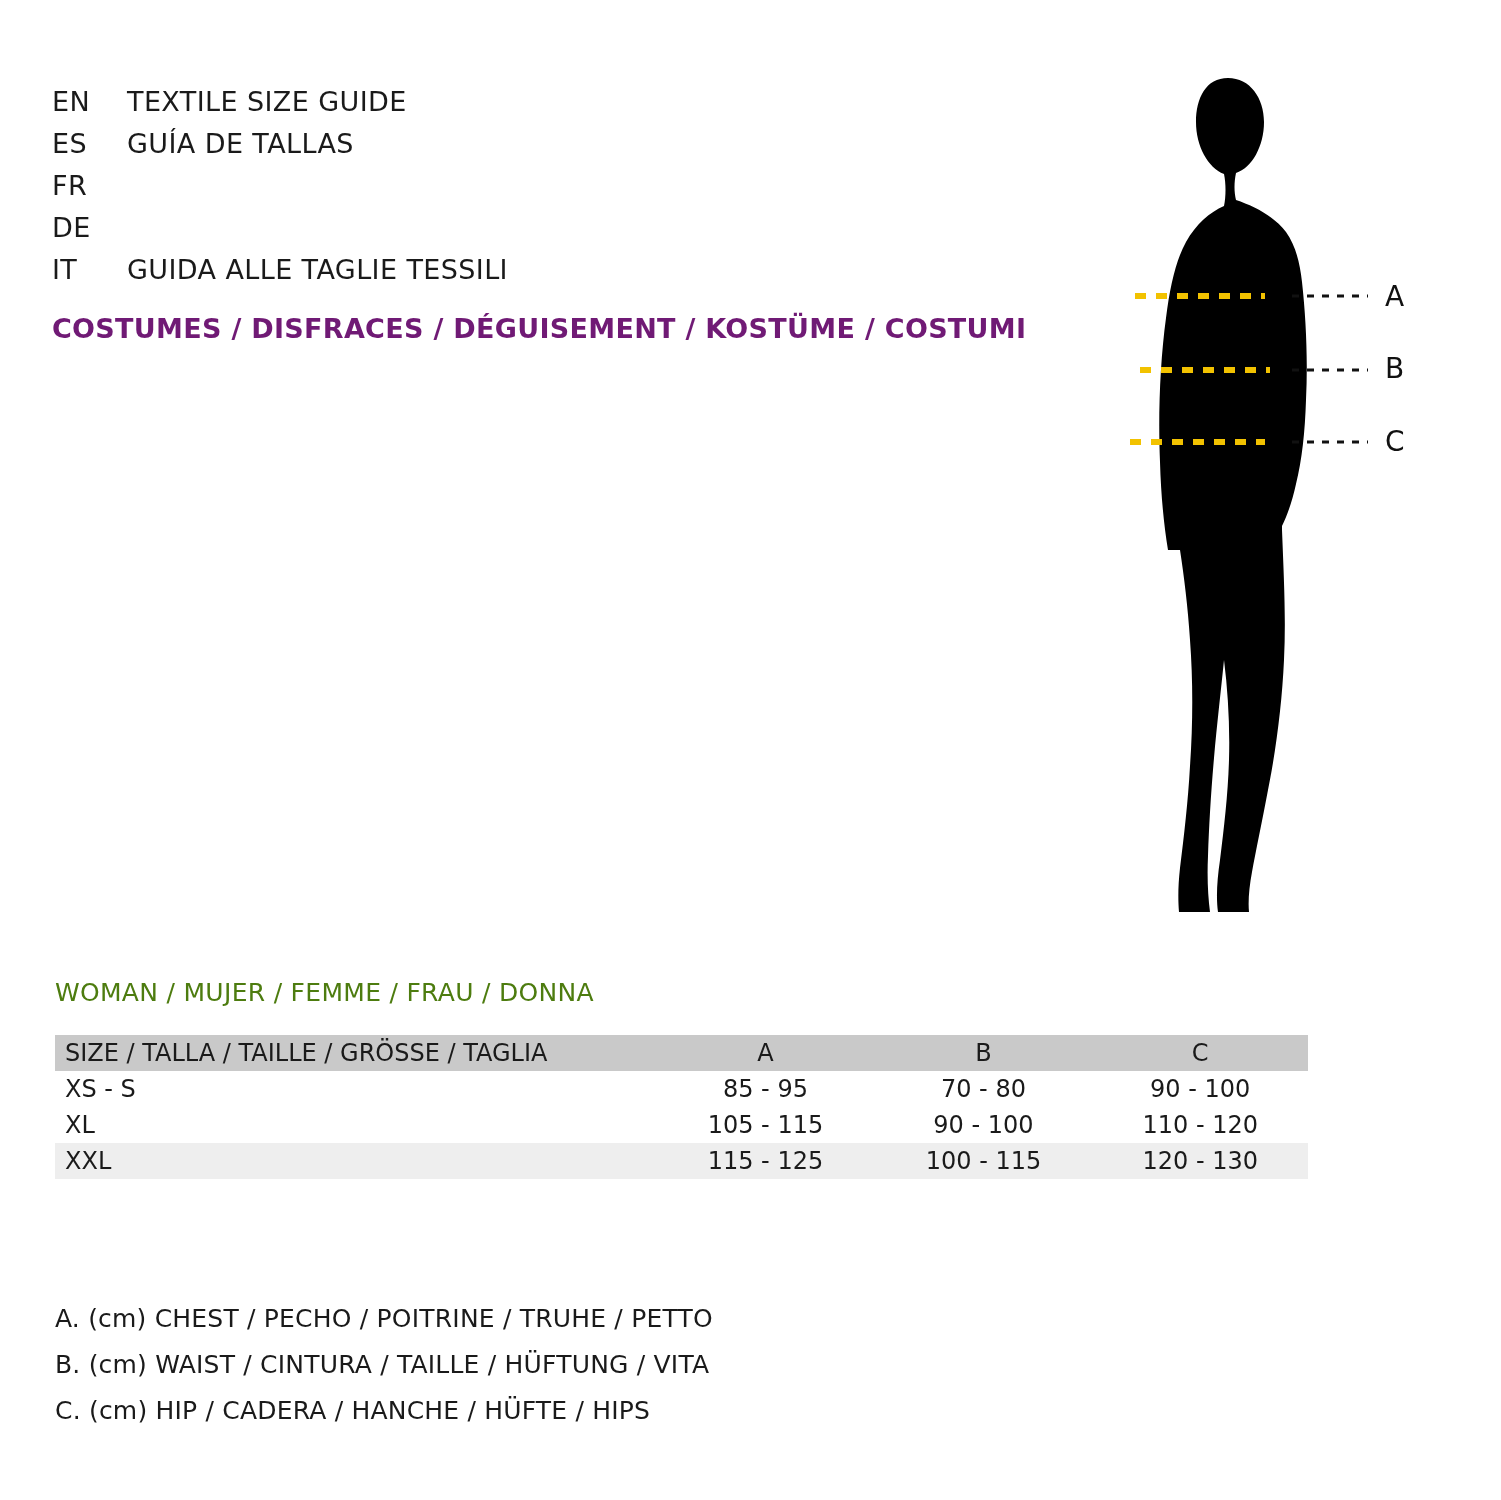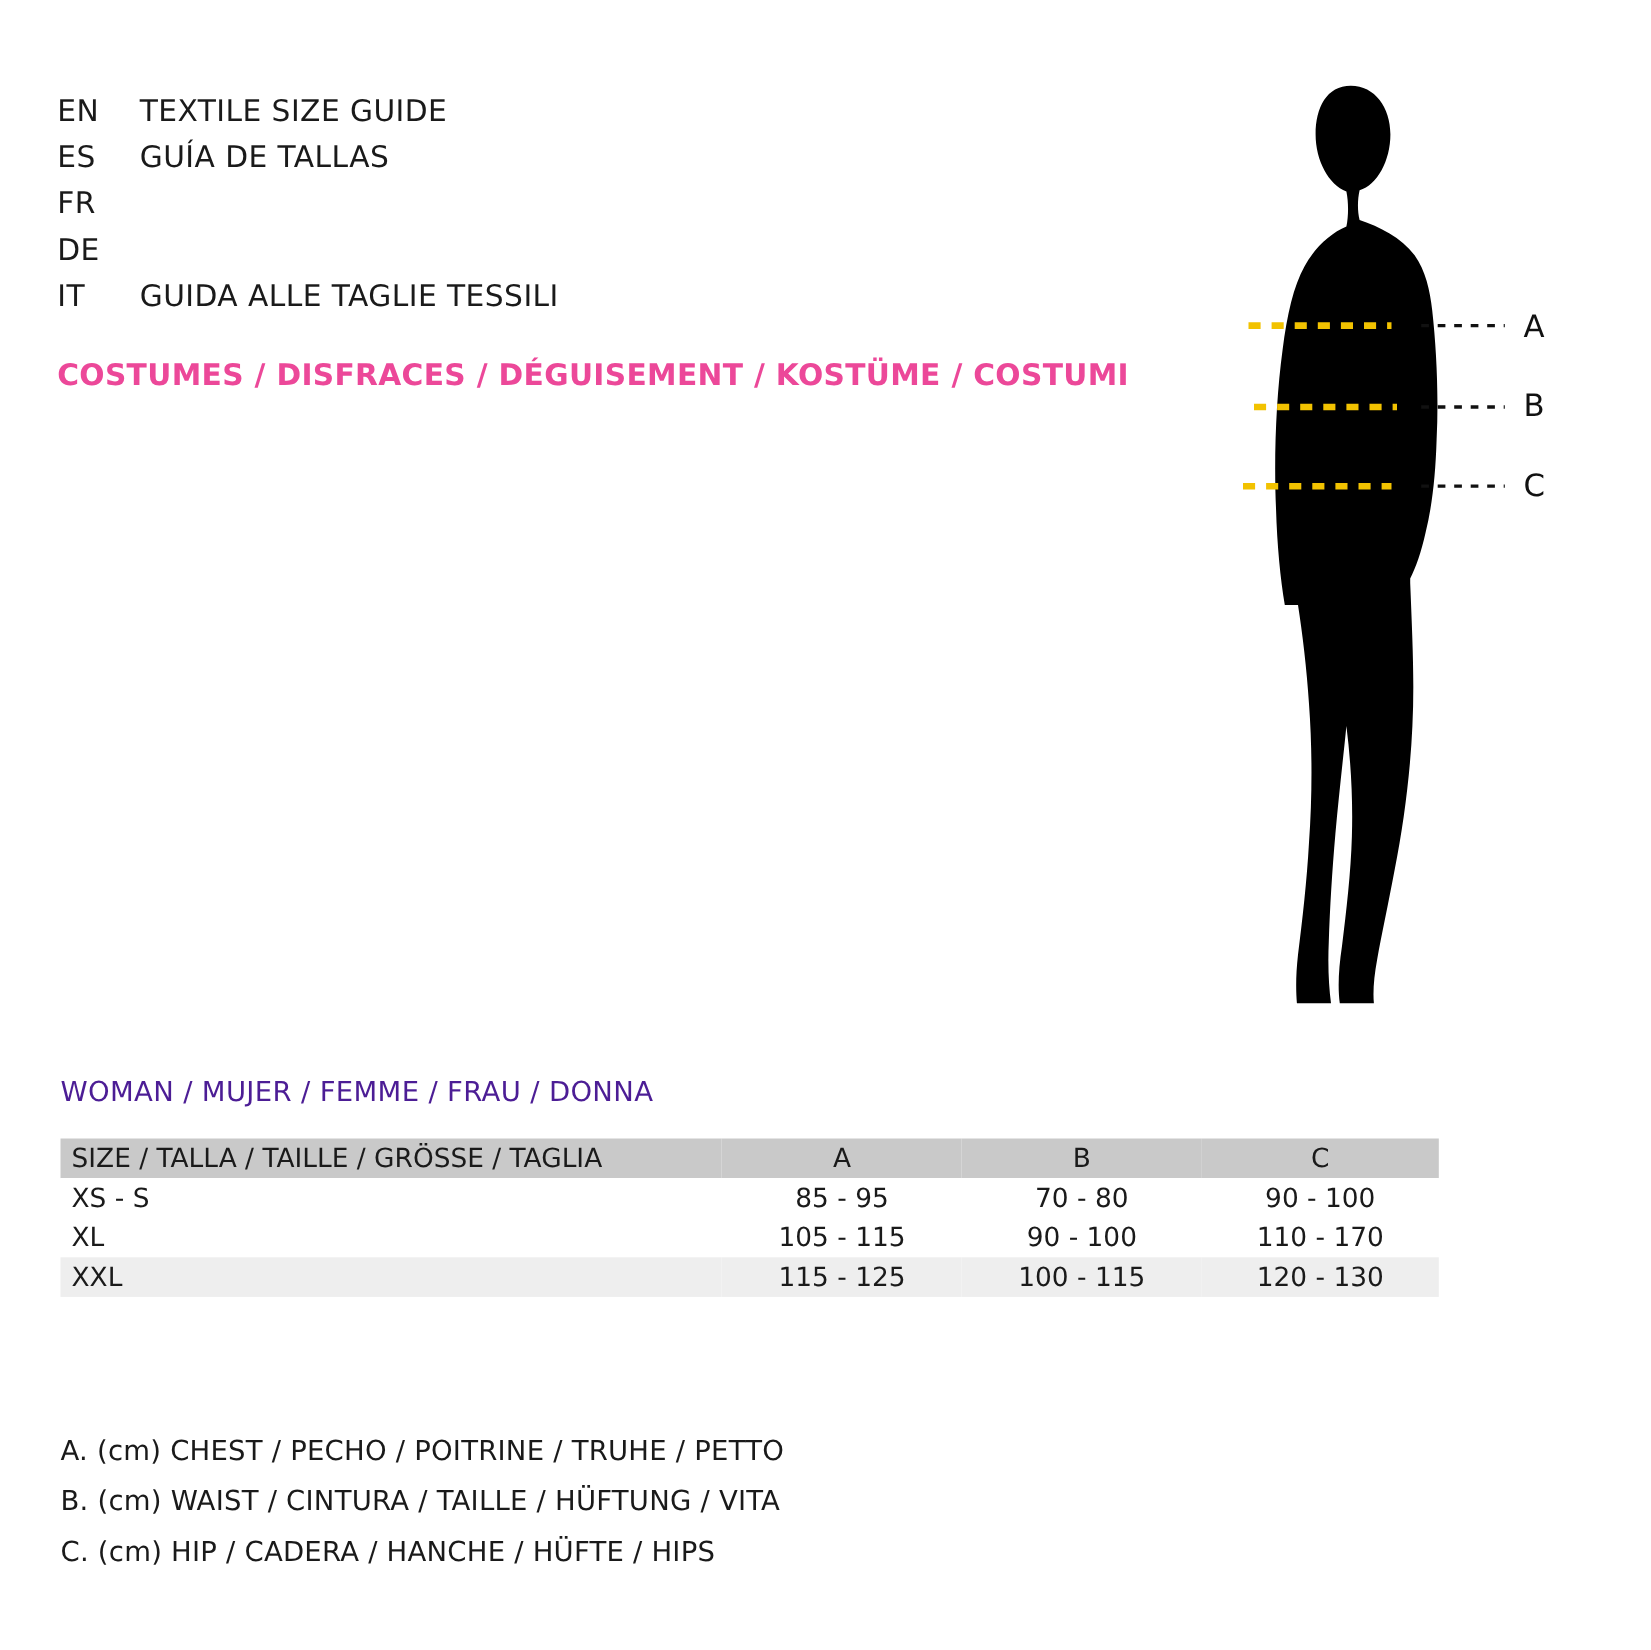--- a/index.html
+++ b/index.html
@@ -35,25 +35,25 @@
     width: 75px;
     flex: 0 0 75px;
   }
   .lang-text {
     flex: 1;
   }
 
   .costumes-line {
     position: absolute;
     left: 52px;
-    top: 326px;
+    top: 313px;
     font-size: 27px;
     font-weight: bold;
     letter-spacing: 0.3px;
-    color: #ec4899;
+    color: #701a75;
   }
 
   
   .figure-area {
     position: absolute;
     left: 1030px;
     top: 60px;
     width: 420px;
     height: 880px;
   }
@@ -72,21 +72,21 @@
   .callout-b { left: 355px; top: 292px; }
   .callout-c { left: 355px; top: 365px; }
 
   
   .table-title {
     position: absolute;
     left: 55px;
     top: 978px;
     font-size: 25px;
     letter-spacing: 0.3px;
-    color: #4c1d95;
+    color: #4d7c0f;
   }
 
   table.size-table {
     position: absolute;
     left: 55px;
     top: 1035px;
     width: 1253px;
     border-collapse: collapse;
     font-size: 24px;
     color: #1a1a1a;
@@ -220,21 +220,21 @@
     <tr class="odd">
       <td class="row-label">XS - S</td>
       <td>85 - 95</td>
       <td>70 - 80</td>
       <td>90 - 100</td>
     </tr>
     <tr class="odd">
       <td class="row-label">XL</td>
       <td>105 - 115</td>
       <td>90 - 100</td>
-      <td>110 - 170</td>
+      <td>110 - 120</td>
     </tr>
     <tr class="even">
       <td class="row-label">XXL</td>
       <td>115 - 125</td>
       <td>100 - 115</td>
       <td>120 - 130</td>
     </tr>
   </tbody>
 </table>
 

